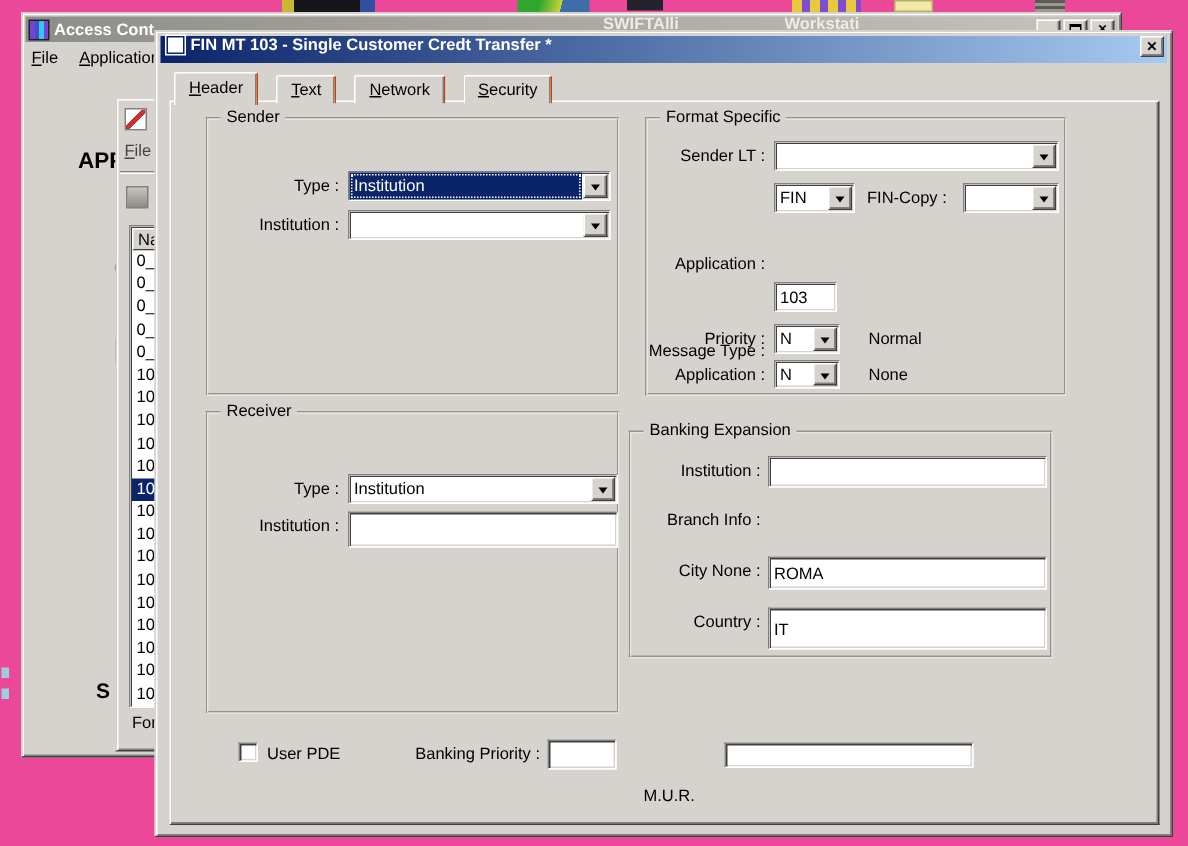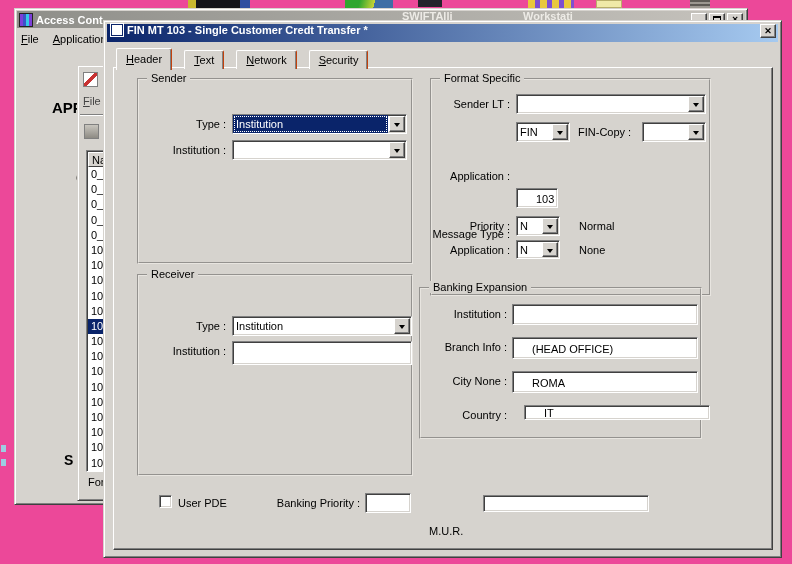--- a/index.html
+++ b/index.html
@@ -65,21 +65,21 @@
   .legend { position:absolute; top:-8px; left:8px; background:#D6D3CE; padding:0 4px; }
 
   .combo { position:absolute; display:flex; }
   .combo .val { flex:1; padding:3px 2px 0 3px; overflow:hidden; white-space:nowrap; }
   .combo .cbtn { width:16px; margin:1px; display:flex; align-items:flex-start; justify-content:center; }
   .combo .cbtn::after { content:""; width:0; height:0; border:3px solid transparent; border-top:4px solid #000; margin-top:6px; }
   .combo.focus .val { background:#0A246A; color:#FFFFFF; outline:1px dotted #FFFFFF; outline-offset:-2px; }
 
   input.field { position:absolute; background:#FFFFFF; border:1px solid; border-color:#808080 #FFFFFF #FFFFFF #808080;
                 box-shadow: inset 1px 1px 0 #404040, inset -1px -1px 0 #D6D3CE;
-                font-family:"Liberation Sans",sans-serif; font-size:11px; padding:1px 3px 0 19px; }
+                font-family:"Liberation Sans",sans-serif; font-size:11px; padding:1px 3px 0 3px; }
   .checkbox { position:absolute; width:13px; height:13px; }
 
   
   .sliver { position:absolute; }
   .cyanmark { position:absolute; width:5px; height:7px; background:#8FE5EF; opacity:.85; }
 </style>
 </head>
 <body>
 
 <div class="stage">
@@ -177,21 +177,21 @@
           <span class="val">Institution</span>
           <span class="cbtn btn-out"></span>
         </div>
         <span class="lbl r" style="left:7px;top:64px;width:80px;">Institution :</span>
         <div class="combo bevel-in" style="left:93px;top:60px;width:175px;height:20px;">
           <span class="val"></span>
           <span class="cbtn btn-out"></span>
         </div>
       </div>
 
-      <div class="group" style="left:316px;top:10px;width:281px;height:218px;">
+      <div class="group" style="left:316px;top:10px;width:281px;height:186px;">
         <span class="legend">Format Specific</span>
         <span class="lbl r" style="left:0px;top:18px;width:78px;">Sender LT :</span>
         <div class="combo bevel-in" style="left:84px;top:14px;width:190px;height:20px;">
           <span class="val"></span>
           <span class="cbtn btn-out"></span>
         </div>
         <span class="lbl r" style="left:0px;top:46px;width:78px;margin-top:44px;">Application :</span>
         <div class="combo bevel-in" style="left:84px;top:42px;width:54px;height:20px;">
           <span class="val">FIN</span>
           <span class="cbtn btn-out"></span>
@@ -226,25 +226,24 @@
         </div>
         <span class="lbl r" style="left:7px;top:69px;width:80px;">Institution :</span>
         <input class="field" style="left: 93px; top: 65px; width: 180px; height: 24px;" value="">
       </div>
 
       <div class="group" style="left:305px;top:219px;width:283px;height:152px;">
         <span class="legend">Banking Expansion</span>
         <span class="lbl r" style="left:0px;top:19px;width:86px;">Institution :</span>
         <input class="field" style="left: 91px; top: 15px; width: 186px; height: 21px;" value="">
         <span class="lbl r" style="left:0px;top:52px;width:86px;">Branch Info :</span>
-        <input class="field" style="left: 91px; top: 48px; width: 186px; height: 22px;" value="(HEAD OFFICE)">
         <span class="lbl r" style="left:0px;top:86px;width:86px;">City None :</span>
         <input class="field" style="left: 91px; top: 82px; width: 186px; height: 22px;" value="ROMA">
         <span class="lbl r" style="left:0px;top:120px;width:86px;">Country :</span>
-        <input class="field" style="left: 91px; top: 116px; width: 186px; height: 15px; margin-left: 12px;" value="IT">
+        <input class="field" style="left: 91px; top: 116px; width: 186px; height: 28px;" value="IT">
       </div>
 
       <span class="checkbox bevel-in" style="left:45px;top:427px;"></span>
       <span class="lbl" style="left:64px;top:429px;">User PDE</span>
       <span class="lbl r" style="left:134px;top:429px;width:112px;">Banking Priority :</span>
       <input class="field" style="left: 251px; top: 425px; width: 46px; height: 20px;" value="">
       <span class="lbl" style="left:315px;top:429px;margin-top:28px;">M.U.R.</span>
       <input class="field" style="left: 369px; top: 427px; width: 166px; height: 17px;" value="">
     </div>
   </div>

